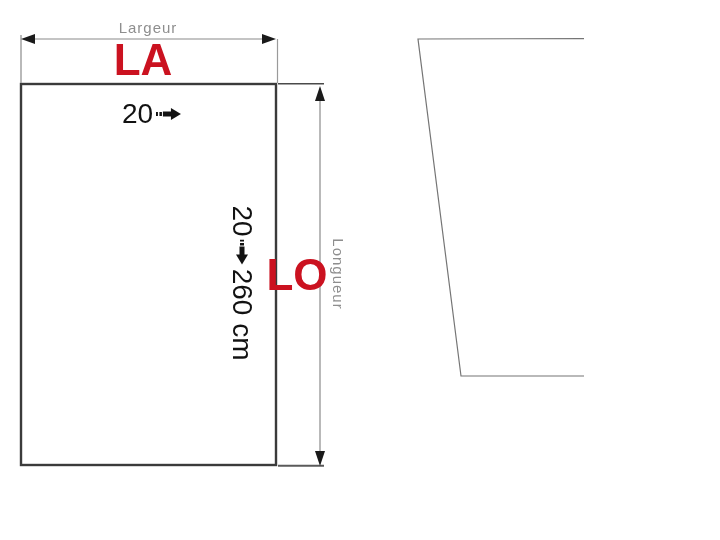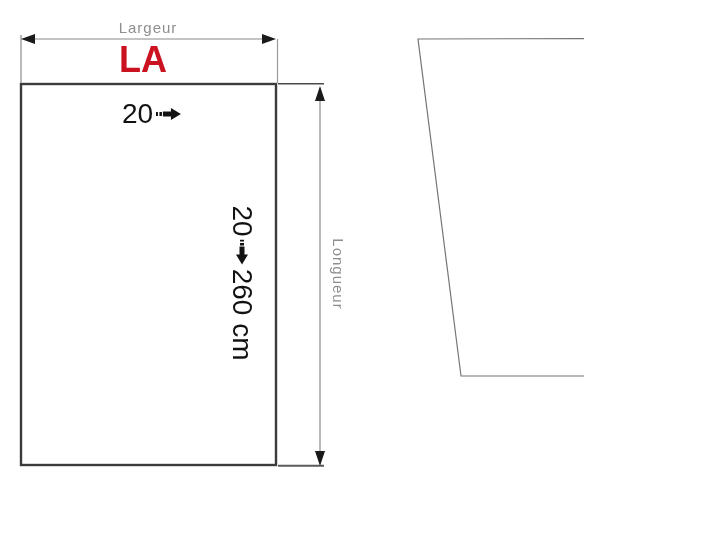--- a/index.html
+++ b/index.html
@@ -11,21 +11,21 @@
     font-family:"Liberation Sans", sans-serif;
   }
   .abs{position:absolute;transform:translate(-50%,-50%);white-space:nowrap;}
   .abs.vrot{transform:translate(-50%,-50%) rotate(90deg);}
   .dim-label{
     font-size:15px;
     color:#8e8e8e;
     letter-spacing:1px;
   }
   .code-label{
-    font-size:36px;
+    font-size:44px;
     font-weight:bold;
     color:#cb1220;
     letter-spacing:0px;
   }
   .range-row{
     display:flex;
     align-items:center;
     gap:3px;
     font-size:28px;
     color:#121212;
@@ -77,16 +77,17 @@
     <span class="num">20</span>
     <svg class="arrow-icon" width="26" height="14" viewBox="0 0 26 14">
       <rect x="0" y="5" width="2" height="4" fill="#121212"></rect>
       <rect x="3.5" y="5" width="2.5" height="4" fill="#121212"></rect>
       <rect x="7" y="4.5" width="9" height="5" fill="#121212"></rect>
       <polygon points="15,1 25,7 15,13" fill="#121212"></polygon>
     </svg>
     <span class="num">260 cm</span>
   </div>
 
+  <div class="abs code-label" style="left:297px;top:275px;">LO</div>
 
   <div class="abs vrot dim-label" style="left:338px;top:274px;">Longueur</div>
 
 </div>
 
 </body></html>

